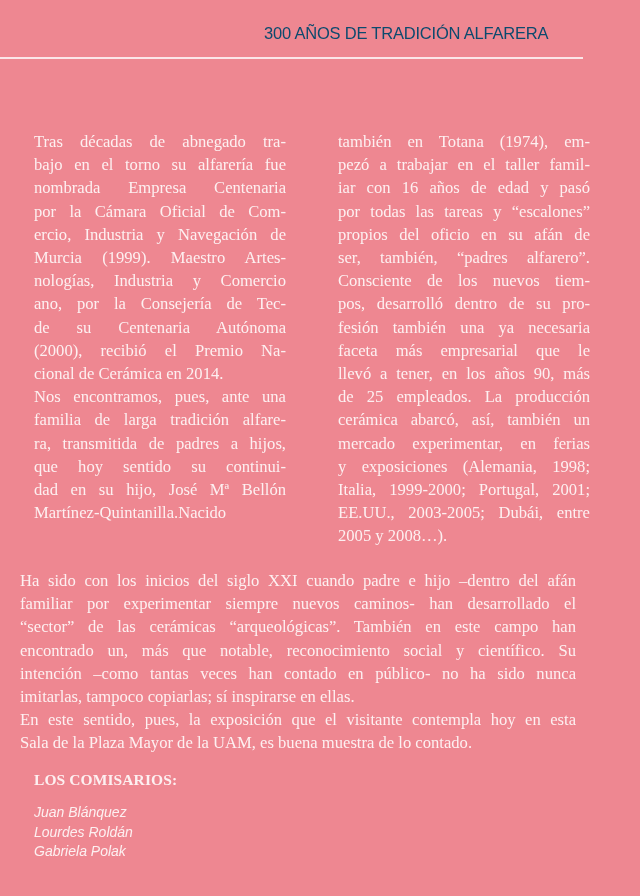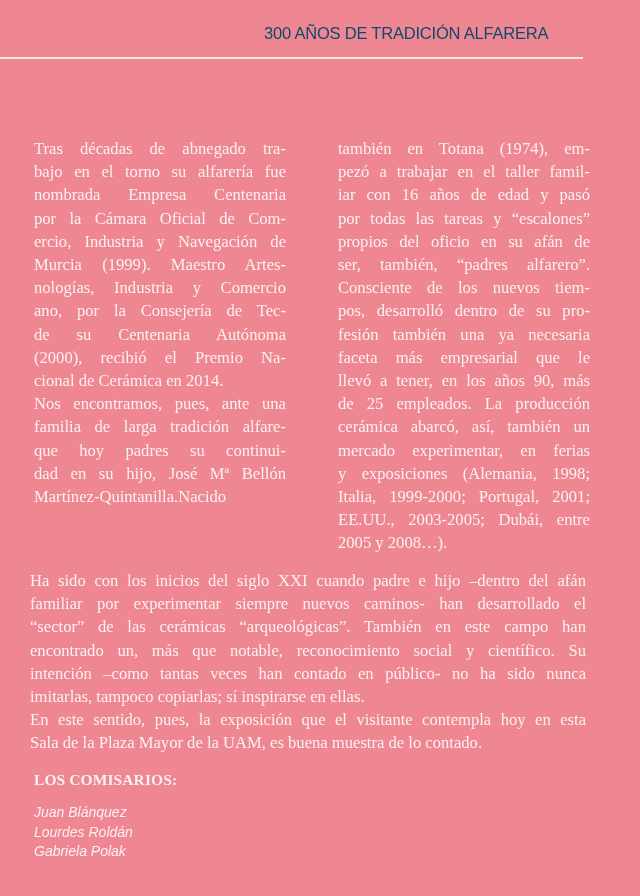--- a/index.html
+++ b/index.html
@@ -29,36 +29,36 @@
     .header-rule {
       position: absolute;
       left: 0;
       top: 57px;
       width: 583px;
       height: 1.5px;
       background: #fbe6e8;
     }
     .col {
       position: absolute;
-      top: 137px;
+      top: 130px;
       width: 252px;
       font-family: "Liberation Serif", serif;
       font-size: 16.6px;
       line-height: 23.2px;
       text-align: justify;
     }
     .col p { margin: 0; }
     .col-left { left: 34px; }
     .col-right { left: 338px; width: 252px; }
     .col .para-gap { }
     .line { display: block; text-align: justify; text-align-last: justify; white-space: nowrap; }
     .line.last { text-align-last: left; }
     .full {
       position: absolute;
-      left: 30px;
+      left: 20px;
       top: 569px;
       width: 556px;
       font-family: "Liberation Serif", serif;
       font-size: 16.6px;
       line-height: 23.2px;
     }
     .full .line { white-space: nowrap; }
     .sig-title {
       position: absolute;
       left: 34px;
@@ -95,21 +95,22 @@
     <span class="line">Murcia (1999). Maestro Artes-</span>
     <span class="line">nologías, Industria y Comercio</span>
     <span class="line">ano, por la Consejería de Tec-</span>
     <span class="line">de su Centenaria Autónoma</span>
     <span class="line">(2000), recibió el Premio Na-</span>
     <span class="line last">cional de Cerámica en 2014.</span>
   </p>
   <p class="para-gap">
     <span class="line">Nos encontramos, pues, ante una</span>
     <span class="line">familia de larga tradición alfare-</span>
-    <span class="line">que hoy padres su continui-</span>
+    <span class="line">ra, transmitida de padres a hijos,</span>
+    <span class="line">que hoy sentido su continui-</span>
     <span class="line">dad en su hijo, José Mª Bellón</span>
     <span class="line">Martínez-Quintanilla.Nacido</span>
   </p>
 </div>
 
 <div class="col col-right">
   <p>
     <span class="line">también en Totana  (1974), em-</span>
     <span class="line">pezó a trabajar en el taller famil-</span>
     <span class="line">iar con 16 años de edad y pasó</span>

